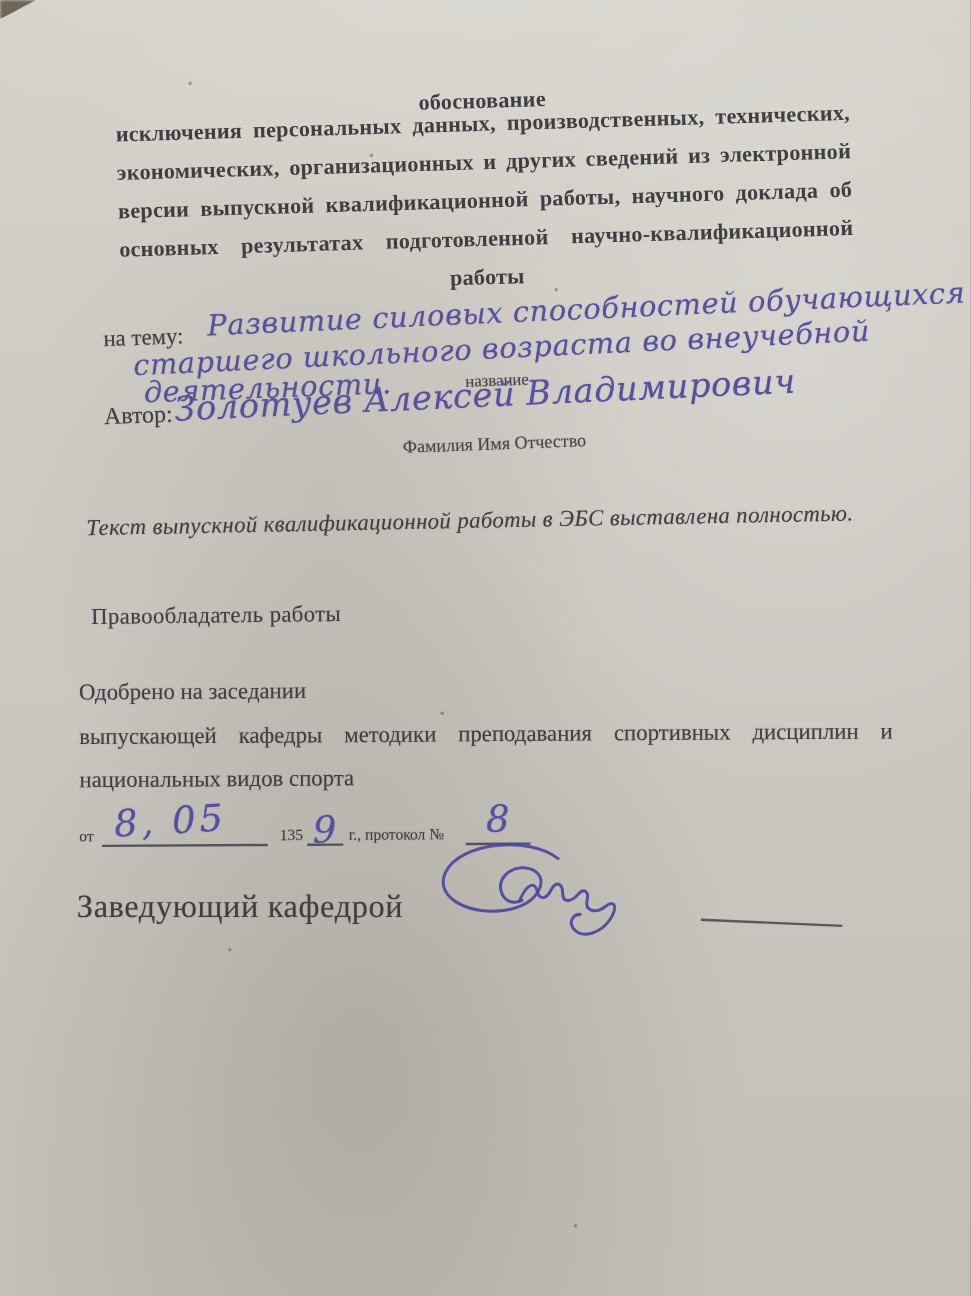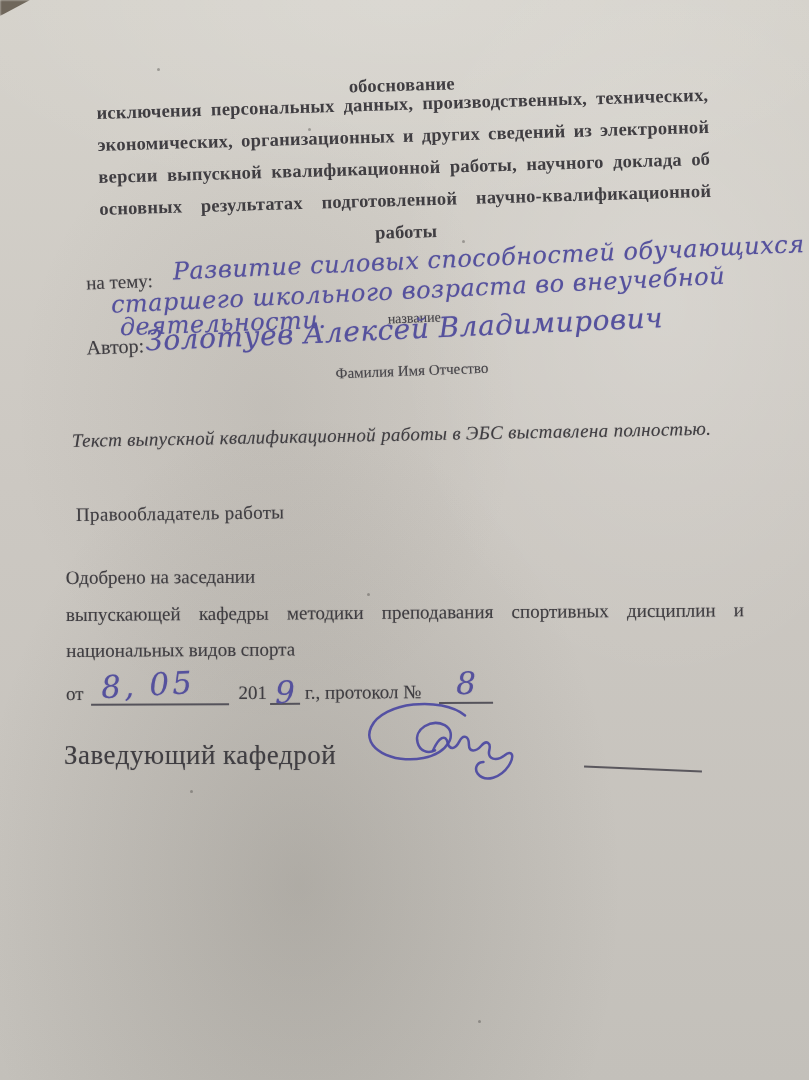--- a/index.html
+++ b/index.html
@@ -54,21 +54,21 @@
     transform:rotate(-.7deg);transform-origin:0 50%;}
   
   .approval{position:absolute;left:66px;top:566px;width:678px;font-size:19px;
     transform:rotate(-.4deg);transform-origin:0 50%;}
   .ap-line{line-height:24px;white-space:nowrap;}
   .ap-line.just{text-align:justify;text-align-last:justify;margin-top:13px;}
   .ap-line.a3{margin-top:12px;}
   
   .dateline{position:absolute;left:66px;top:670px;height:36px;display:flex;
     align-items:flex-end;transform:rotate(-.3deg);transform-origin:0 50%;}
-  .dl{font-size:19px;line-height:1;padding-bottom:3px;}
+  .dl{font-size:13px;line-height:1;padding-bottom:3px;}
   .u{position:relative;height:30px;border-bottom:2px solid #55535b;display:inline-block;}
   .u1{width:138px;margin:0 10px 0 7px;}
   .u2{width:30px;margin:0 3px;}
   .u3{width:54px;margin-left:18px;}
   .sfx{margin-left:2px;}
   .hw-date{position:absolute;left:10px;bottom:1px;font-size:31px;letter-spacing:3px;transform:rotate(-3deg);}
   .hw-year{position:absolute;left:5px;bottom:-7px;font-size:31px;}
   .hw-prot{position:absolute;left:17px;bottom:1px;font-size:31px;}
   
   .head-label{position:absolute;left:64px;top:740px;font-size:27px;letter-spacing:.5px;}
@@ -113,21 +113,21 @@
     <div class="ap-line">Одобрено на заседании</div>
     <div class="ap-line just">выпускающей кафедры методики преподавания спортивных дисциплин и</div>
     <div class="ap-line a3">национальных видов спорта</div>
   </div>
 
   <div class="dateline">
     <span class="printed dl">от</span>
     <span class="u u1">
         <span class="hw hw-date">8, 05</span>
       </span>
-    <span class="printed dl">201</span>
+    <span class="printed dl">135</span>
     <span class="u u2">
         <span class="hw hw-year">9</span>
       </span>
     <span class="printed dl sfx">г., протокол №</span>
     <span class="u u3">
         <span class="hw hw-prot">8</span>
       </span>
   </div>
 
   <div class="head-label printed">Заведующий кафедрой</div>

